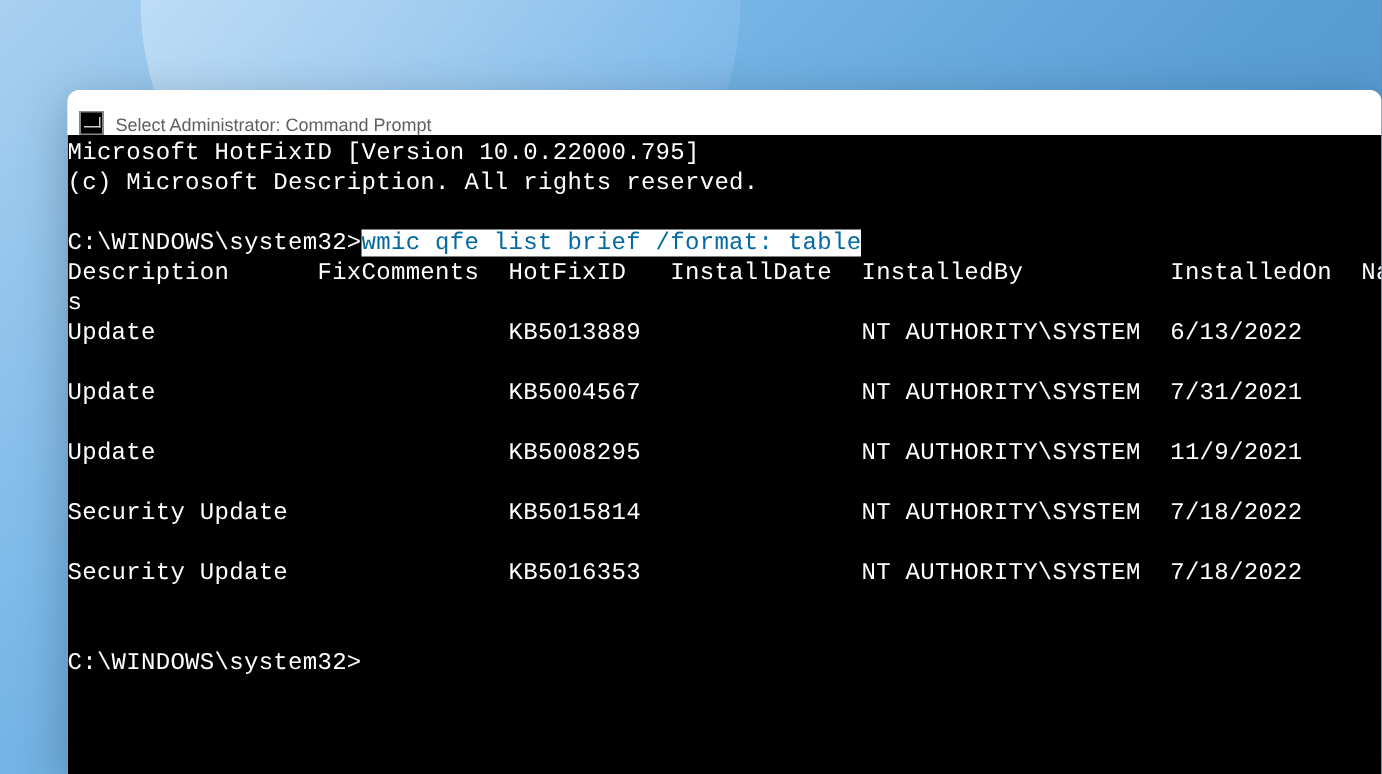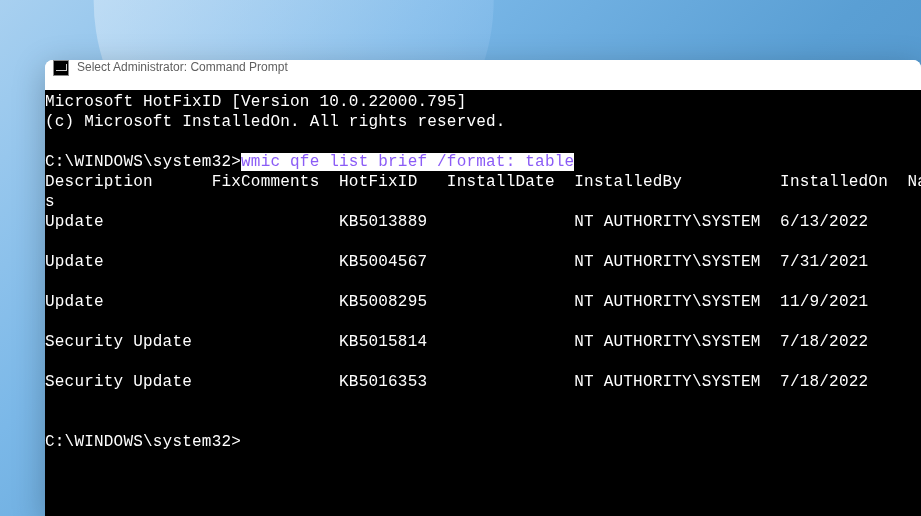--- a/index.html
+++ b/index.html
@@ -32,21 +32,21 @@
       height: 456px;
       background: #ffffff;
       border-radius: 8px 8px 0 0;
       overflow: hidden;
       box-shadow: 0 8px 32px rgba(0,0,0,0.25);
     }
     .titlebar {
       height: 30px;
       background: #ffffff;
       display: flex;
-      align-items: flex-start;
+      align-items: flex-end;
       padding: 0 8px;
       gap: 8px;
     }
     .app-icon {
       width: 16px;
       height: 16px;
       background: #000000;
       border: 1px solid #888;
       position: relative;
       display: flex;
@@ -74,42 +74,42 @@
       font-size: 16px;
       line-height: 20px;
       padding: 2px 0 0 0;
       height: calc(100% - 30px);
       white-space: pre;
       overflow: hidden;
       letter-spacing: 0.2px;
     }
     .highlight {
       background: #ffffff;
-      color: #8b5cf6;
+      color: #0369a1;
     }
     .cursor {
       display: inline-block;
     }
   </style>
 </head>
 <body>
 
 <div class="bloom">
   <div class="petal" style="width:400px;height:400px;left:300px;top:420px;transform:rotate(-20deg)"></div>
   <div class="petal" style="width:350px;height:350px;left:450px;top:400px;transform:rotate(30deg)"></div>
   <div class="petal" style="width:300px;height:300px;left:550px;top:430px;transform:rotate(70deg)"></div>
 </div>
 
 <div class="window">
   <div class="titlebar">
     <div class="app-icon"></div>
     <div class="title-text">Select Administrator: Command Prompt</div>
   </div>
   <div class="terminal"><span>Microsoft HotFixID [Version 10.0.22000.795]</span>
-<span>(c) Microsoft InstalledOn. All rights reserved.</span>
+<span>(c) Microsoft Description. All rights reserved.</span>
 
 <span>C:\WINDOWS\system32&gt;</span><span class="highlight">wmic qfe list brief /format: table</span>
 <span>Description      FixComments  HotFixID   InstallDate  InstalledBy          InstalledOn  Name  Ser</span>
 <span>s</span>
 <span id="rows-container">Update                        KB5013889               NT AUTHORITY\SYSTEM  6/13/2022
 
 Update                        KB5004567               NT AUTHORITY\SYSTEM  7/31/2021
 
 Update                        KB5008295               NT AUTHORITY\SYSTEM  11/9/2021
 

